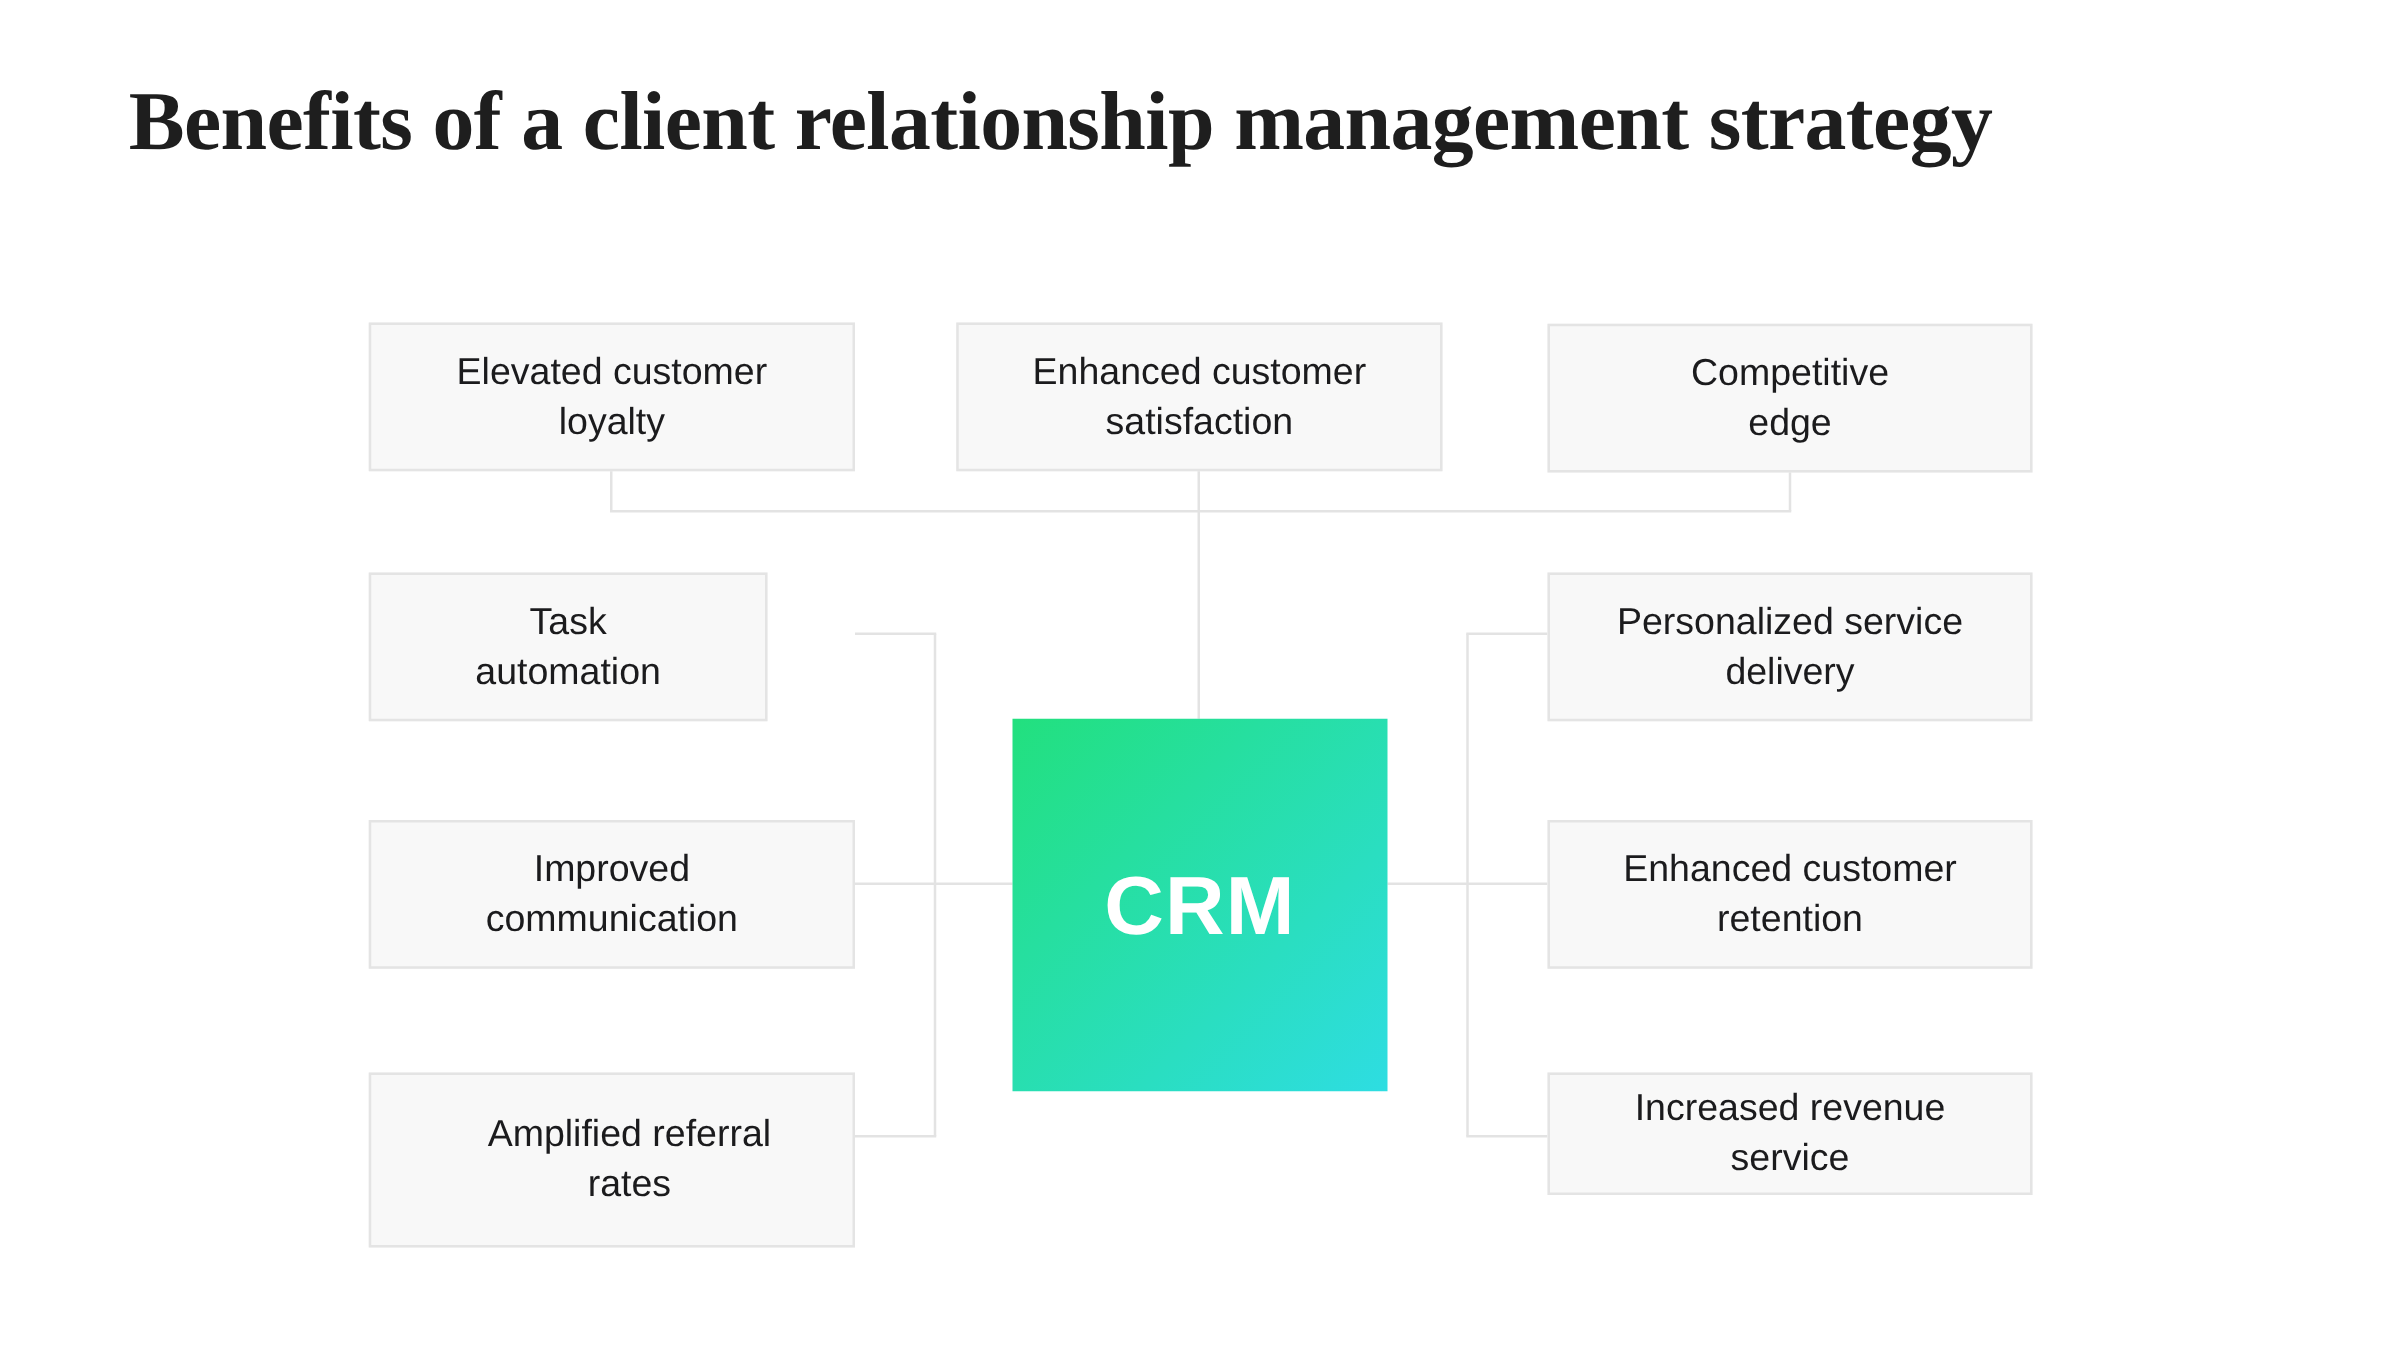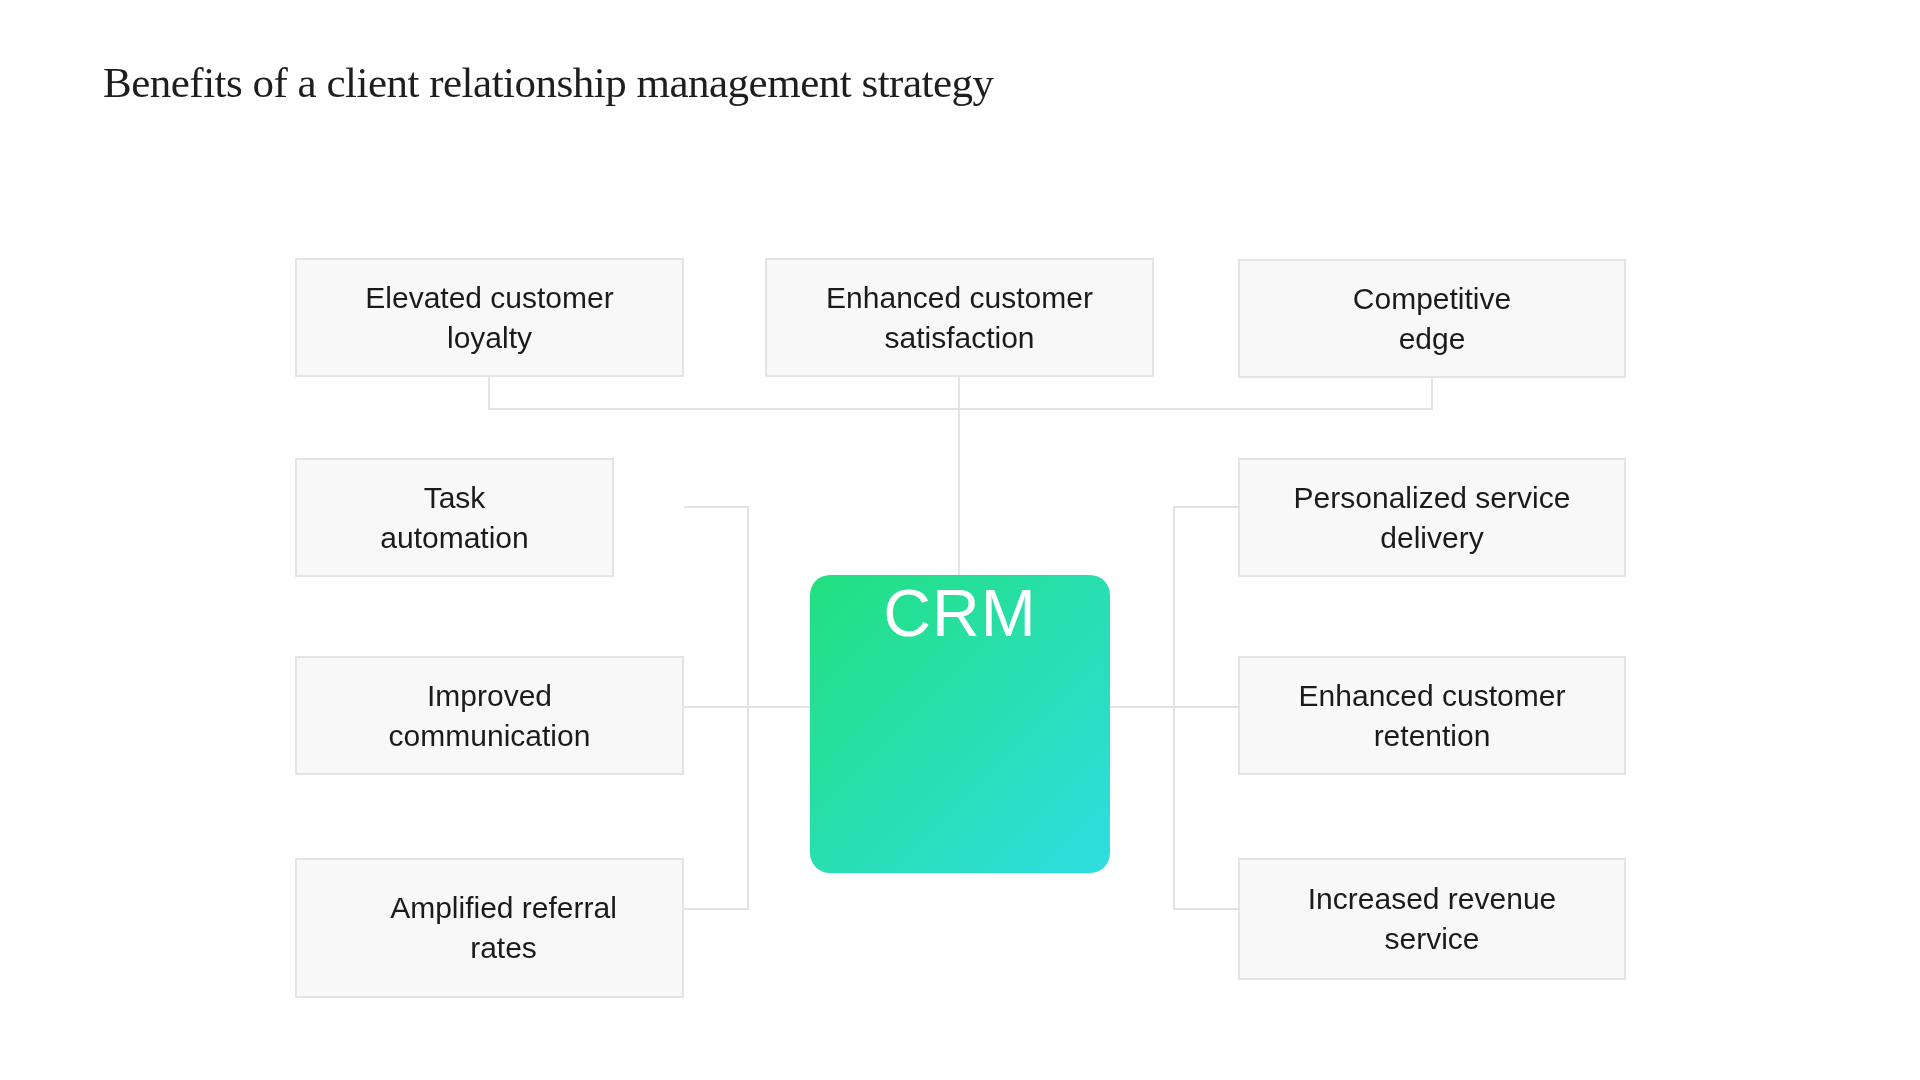--- a/index.html
+++ b/index.html
@@ -22,22 +22,22 @@
     background:var(--background);
     overflow:hidden;
     font-family:"Liberation Sans", sans-serif;
   }
   .title{
     position:absolute;
     left:103px;
     top:56px;
     margin:0;
     font-family:"Liberation Serif", serif;
-    font-weight:400;
-    font-size:43px;
+    font-weight:700;
+    font-size:67px;
     line-height:1.25;
     letter-spacing:-0.5px;
     color:var(--title-text);
     white-space:nowrap;
   }
   .line{position:absolute;background:var(--connector);}
   .line.v{width:2px;}
   .line.h{height:2px;}
 
   .l1{left:488px;top:367px;height:42px;}
@@ -69,36 +69,36 @@
     margin-top:10px;
   }
   .b1{left:295px;top:248px;width:389px;height:119px;}
   .b2{left:765px;top:248px;width:389px;height:119px;}
   .b3{left:1238px;top:249px;width:388px;height:119px;}
   .b4{left:295px;top:448px;width:319px;height:119px;}
   .b5{left:1238px;top:448px;width:388px;height:119px;}
   .b6{left:295px;top:646px;width:389px;height:119px;}
   .b7{left:1238px;top:646px;width:388px;height:119px;}
   .b8{left:295px;top:848px;width:389px;height:140px;padding-left:28px;}
-  .b9{left:1238px;top:848px;width:388px;height:122px;}
+  .b9{left:1238px;top:848px;width:388px;height:98px;}
 
   .crm{
     position:absolute;
     left:810px;
     top:575px;
     width:300px;
     height:298px;
     background:linear-gradient(135deg, var(--crm-gradient-start) 0%, var(--crm-gradient-end) 100%);
     display:flex;
+    align-items:center;
     justify-content:center;
     color:var(--crm-text);
     font-size:66px;
-    font-weight:400;
+    font-weight:700;
     letter-spacing:1px;
-    border-radius:20px;
   }
 </style>
 </head>
 <body>
 
 <div class="stage">
 
   <h1 class="title">Benefits of a client relationship management strategy</h1>
 
   <div class="line v l1"></div>

